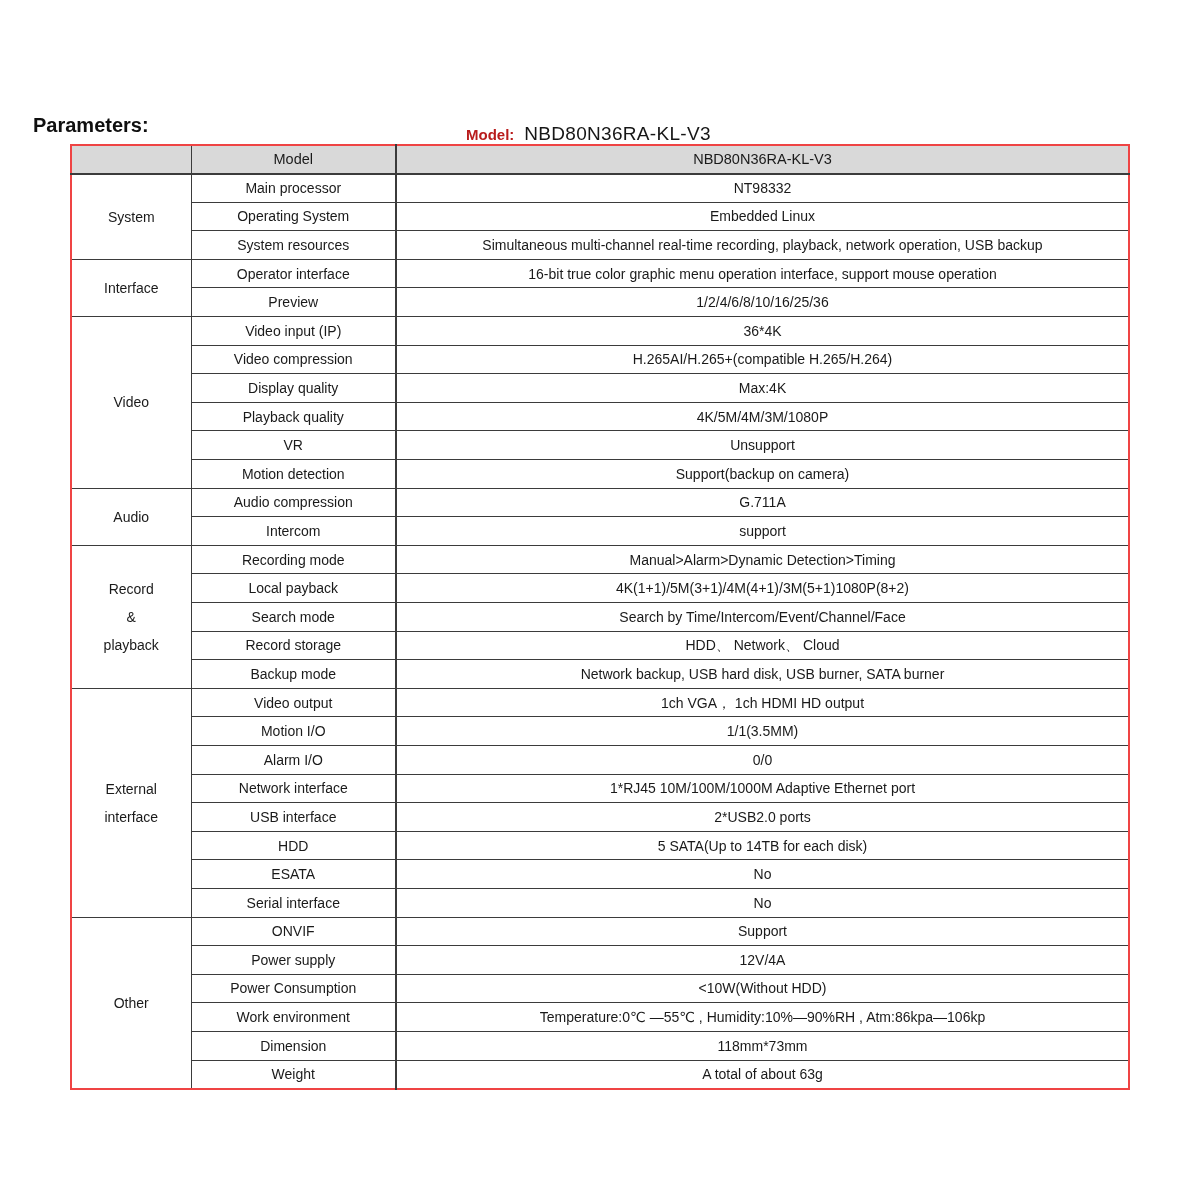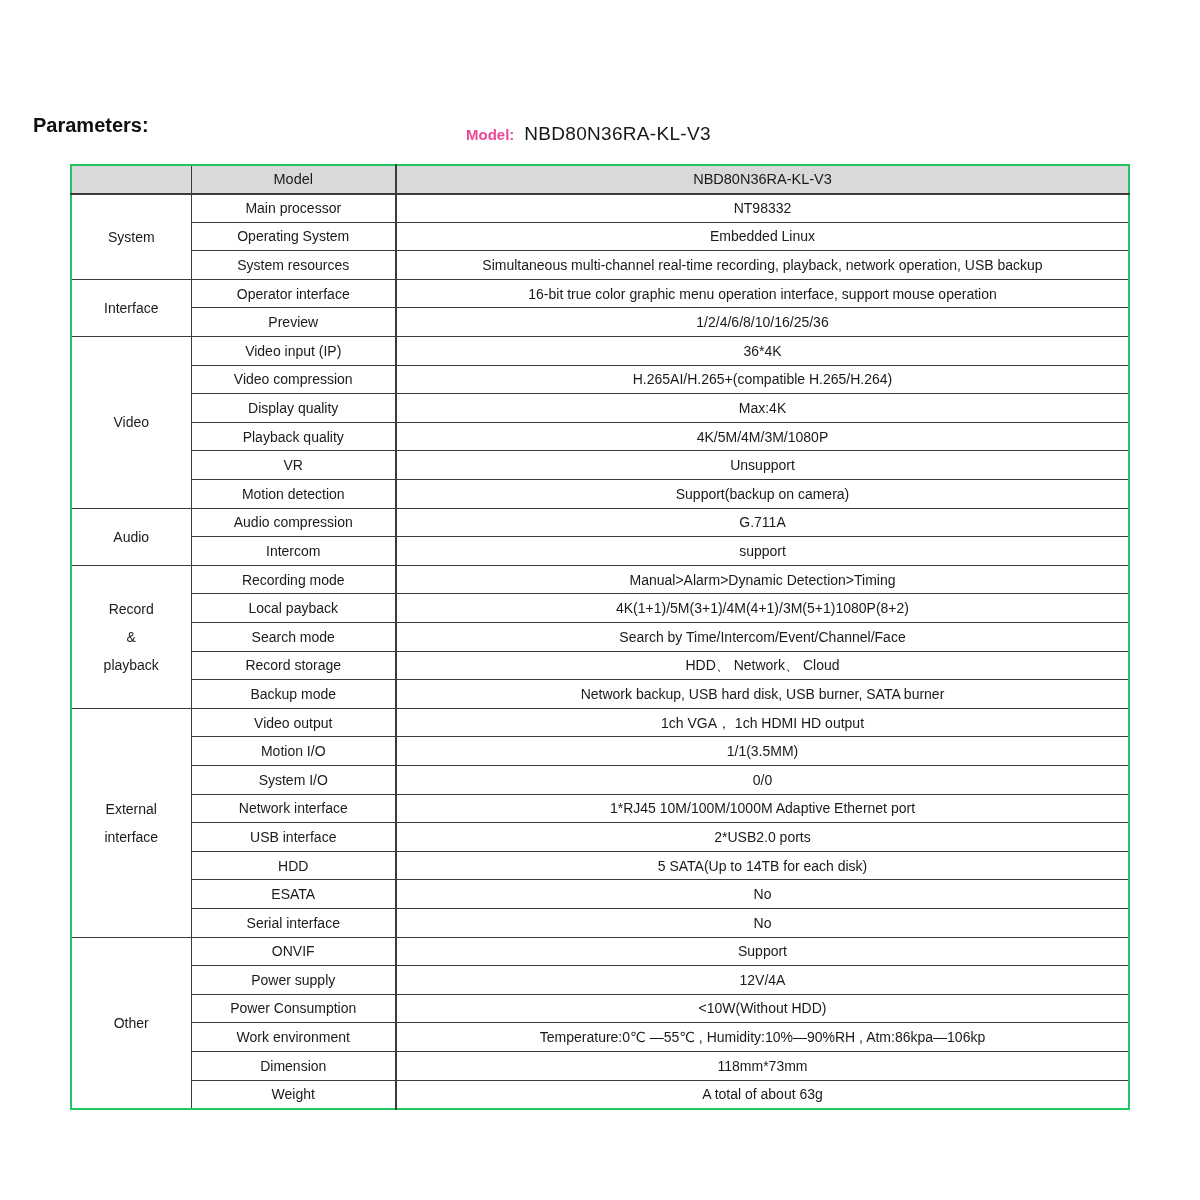--- a/index.html
+++ b/index.html
@@ -28,36 +28,36 @@
     left: 466px;
     top: 123px;
     display: flex;
     align-items: baseline;
     gap: 10px;
     white-space: nowrap;
   }
   .model-label {
     font-size: 15px;
     font-weight: bold;
-    color: #ec4899;
+    color: #b91c1c;
   }
   .model-value {
     font-size: 19px;
     font-weight: normal;
     letter-spacing: 0.3px;
     color: #161616;
   }
   table.spec-table {
     position: absolute;
     left: 70px;
-    top: 164px;
+    top: 144px;
     width: 1058px;
     border-collapse: collapse;
     table-layout: fixed;
-    border: 2px solid #22c55e;
+    border: 2px solid #ef4444;
   }
   .spec-table tr {
     height: 28.6px;
   }
   .spec-table td {
     border: 1px solid #3b3b3b;
     text-align: center;
     vertical-align: middle;
     font-size: 14px;
     line-height: 1.15;
@@ -185,21 +185,21 @@
         <td class="cat" rowspan="8">External
 interface</td>
         <td class="param">Video output</td>
         <td class="value">1ch VGA， 1ch HDMI HD output</td>
       </tr>
       <tr>
         <td class="param">Motion I/O</td>
         <td class="value">1/1(3.5MM)</td>
       </tr>
       <tr>
-        <td class="param">System I/O</td>
+        <td class="param">Alarm I/O</td>
         <td class="value">0/0</td>
       </tr>
       <tr>
         <td class="param">Network interface</td>
         <td class="value">1*RJ45 10M/100M/1000M Adaptive Ethernet port</td>
       </tr>
       <tr>
         <td class="param">USB interface</td>
         <td class="value">2*USB2.0 ports</td>
       </tr>

